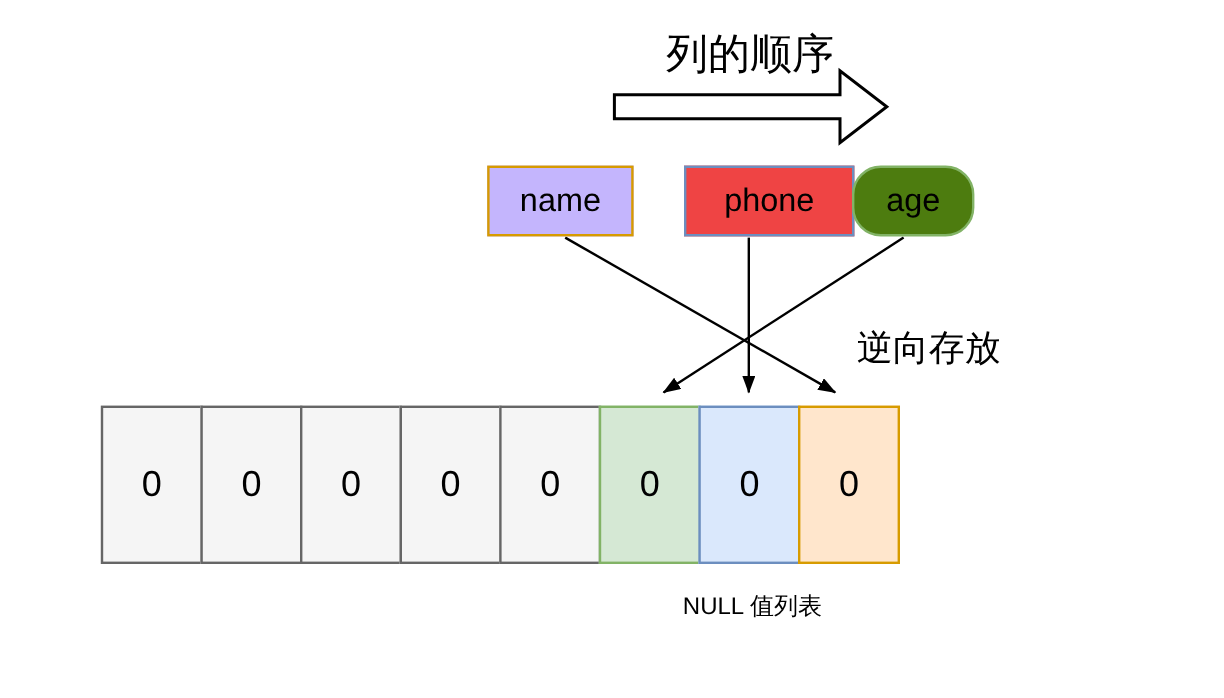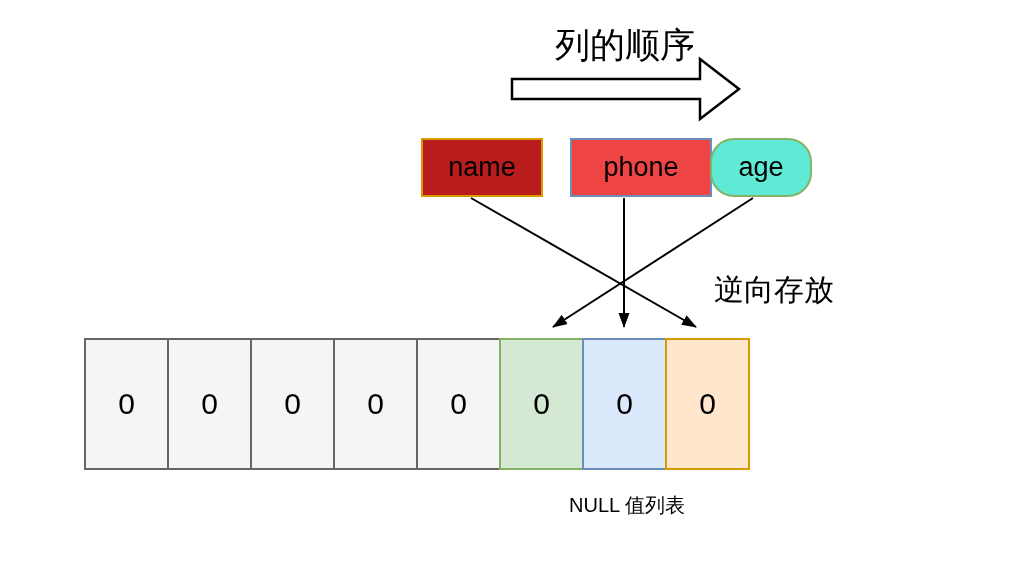--- a/index.html
+++ b/index.html
@@ -39,23 +39,23 @@
     position: absolute;
     top: 138px;
     height: 55px;
     border: 2px solid #000;
     display: flex;
     align-items: center;
     justify-content: center;
     font-size: 27px;
     box-sizing: content-box;
   }
-  #col-name  { left: 421px; width: 118px; background: #b91c1c; border-color: #d79b00; }
+  #col-name  { left: 406px; width: 118px; background: #c4b5fd; border-color: #d79b00; }
   #col-phone { left: 570px; width: 138px; background: #ef4444; border-color: #6c8ebf; }
-  #col-age   { left: 710px; width:  98px; background: #5eead4; border-color: #82b366; border-radius: 24px; }
+  #col-age   { left: 710px; width:  98px; background: #4d7c0f; border-color: #82b366; border-radius: 24px; }
   #bitmap-row {
     position: absolute;
     left: 84px; top: 338px;
     display: flex;
   }
   .cell {
     width: 85px;
     height: 132px;
     box-sizing: border-box;
     border: 2px solid #666666;

